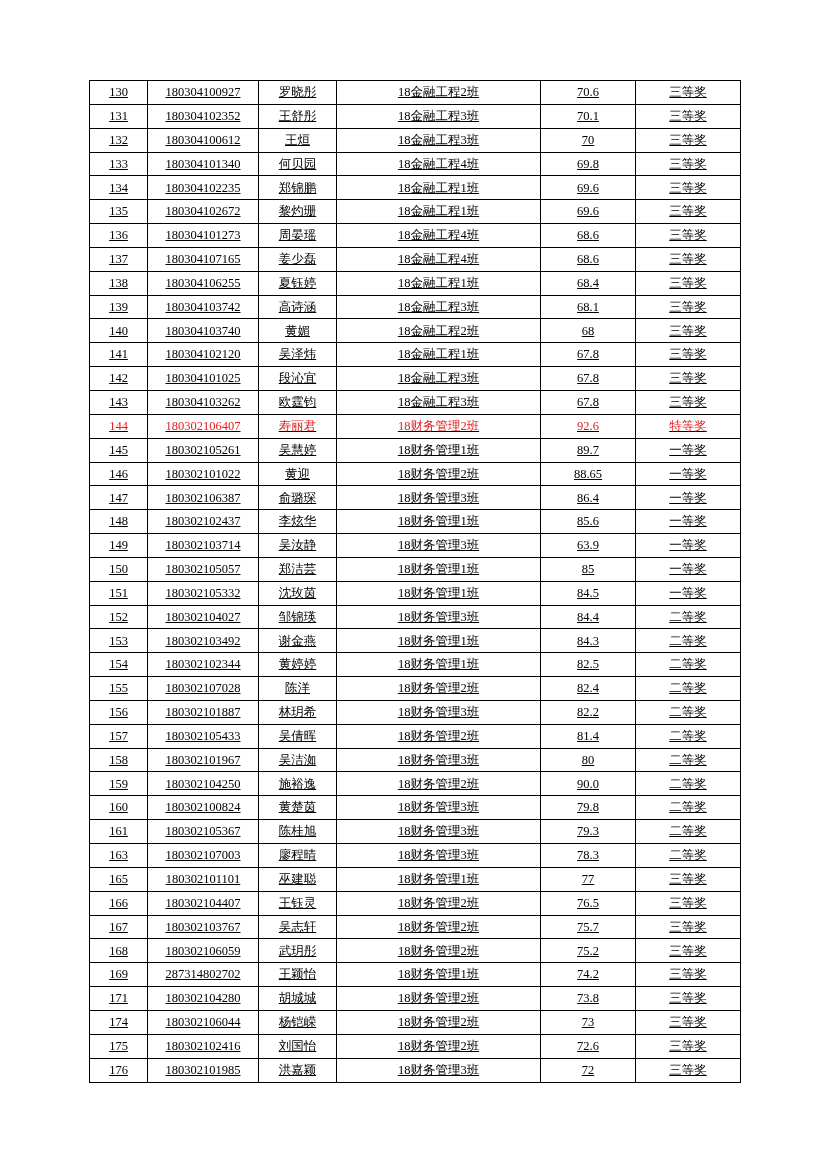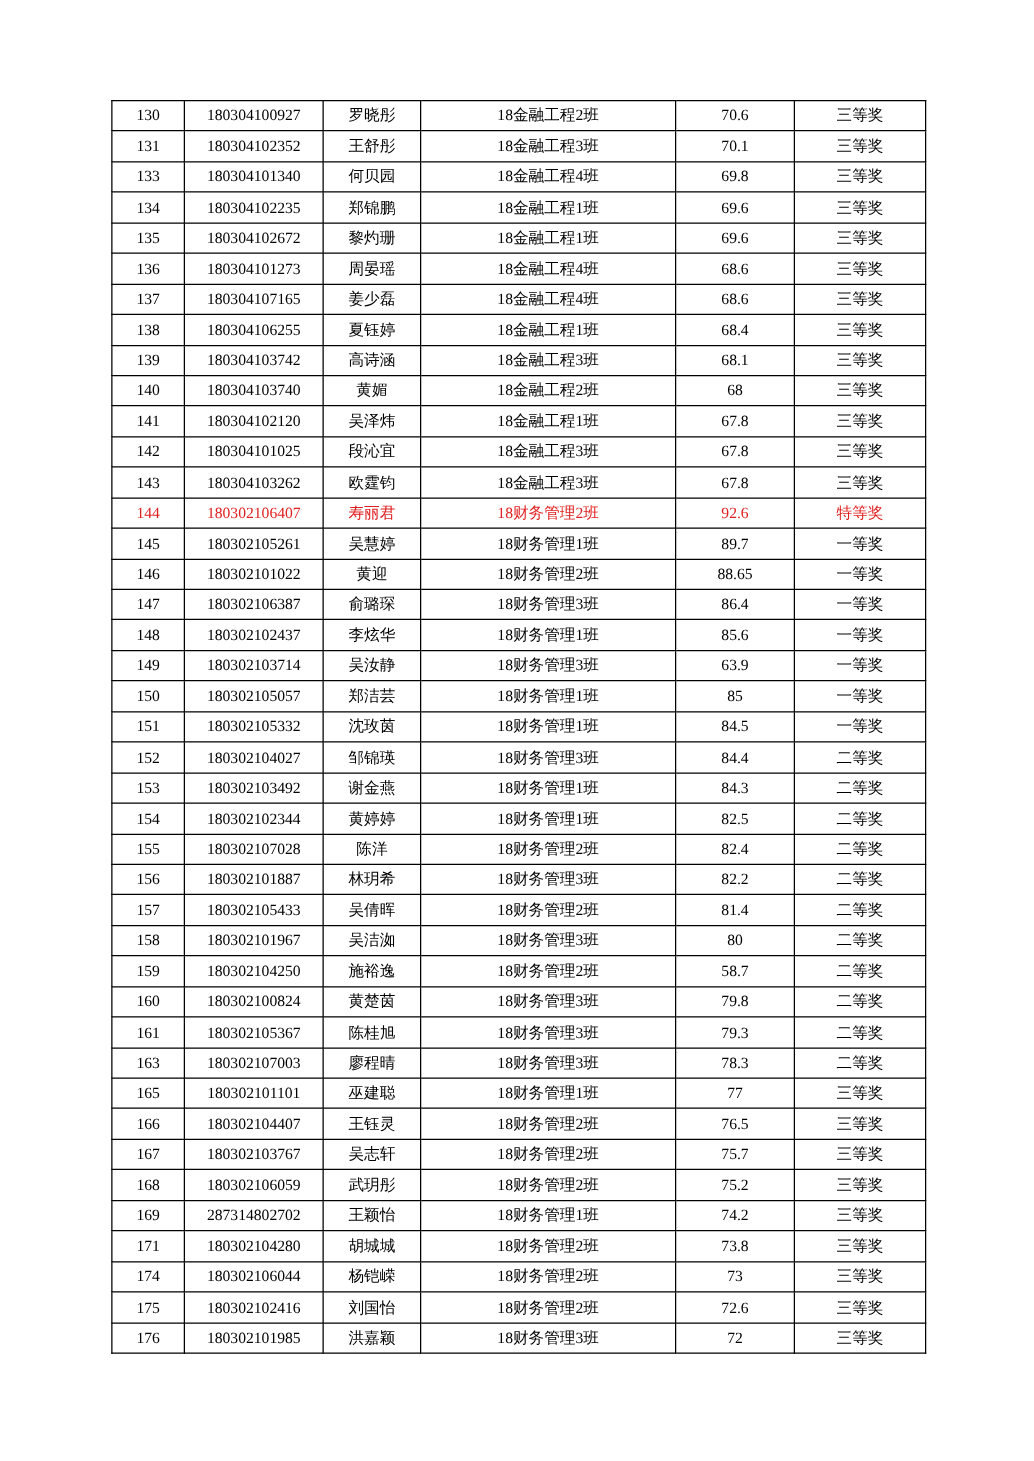--- a/index.html
+++ b/index.html
@@ -17,20 +17,21 @@
     overflow: hidden;
   }
   .award-table {
     position: absolute;
     left: 89px;
     top: 80px;
     width: 651px;
     height: 1003px;
     border-collapse: collapse;
     table-layout: fixed;
+    text-decoration: underline;
   }
   .award-table td {
     border: 1px solid #000000;
     text-align: center;
     vertical-align: middle;
     font-size: 12.5px;
     line-height: 1;
     white-space: nowrap;
     overflow: hidden;
     padding: 0;
@@ -69,20 +70,28 @@
         </tr>
         <tr>
           <td>131</td>
           <td>180304102352</td>
           <td>王舒彤</td>
           <td>18金融工程3班</td>
           <td>70.1</td>
           <td>三等奖</td>
         </tr>
         <tr>
+          <td>132</td>
+          <td>180304100612</td>
+          <td>王烜</td>
+          <td>18金融工程3班</td>
+          <td>70</td>
+          <td>三等奖</td>
+        </tr>
+        <tr>
           <td>133</td>
           <td>180304101340</td>
           <td>何贝园</td>
           <td>18金融工程4班</td>
           <td>69.8</td>
           <td>三等奖</td>
         </tr>
         <tr>
           <td>134</td>
           <td>180304102235</td>
@@ -281,21 +290,21 @@
           <td>吴洁洳</td>
           <td>18财务管理3班</td>
           <td>80</td>
           <td>二等奖</td>
         </tr>
         <tr>
           <td>159</td>
           <td>180302104250</td>
           <td>施裕逸</td>
           <td>18财务管理2班</td>
-          <td>58.7</td>
+          <td>90.0</td>
           <td>二等奖</td>
         </tr>
         <tr>
           <td>160</td>
           <td>180302100824</td>
           <td>黄楚茵</td>
           <td>18财务管理3班</td>
           <td>79.8</td>
           <td>二等奖</td>
         </tr>

